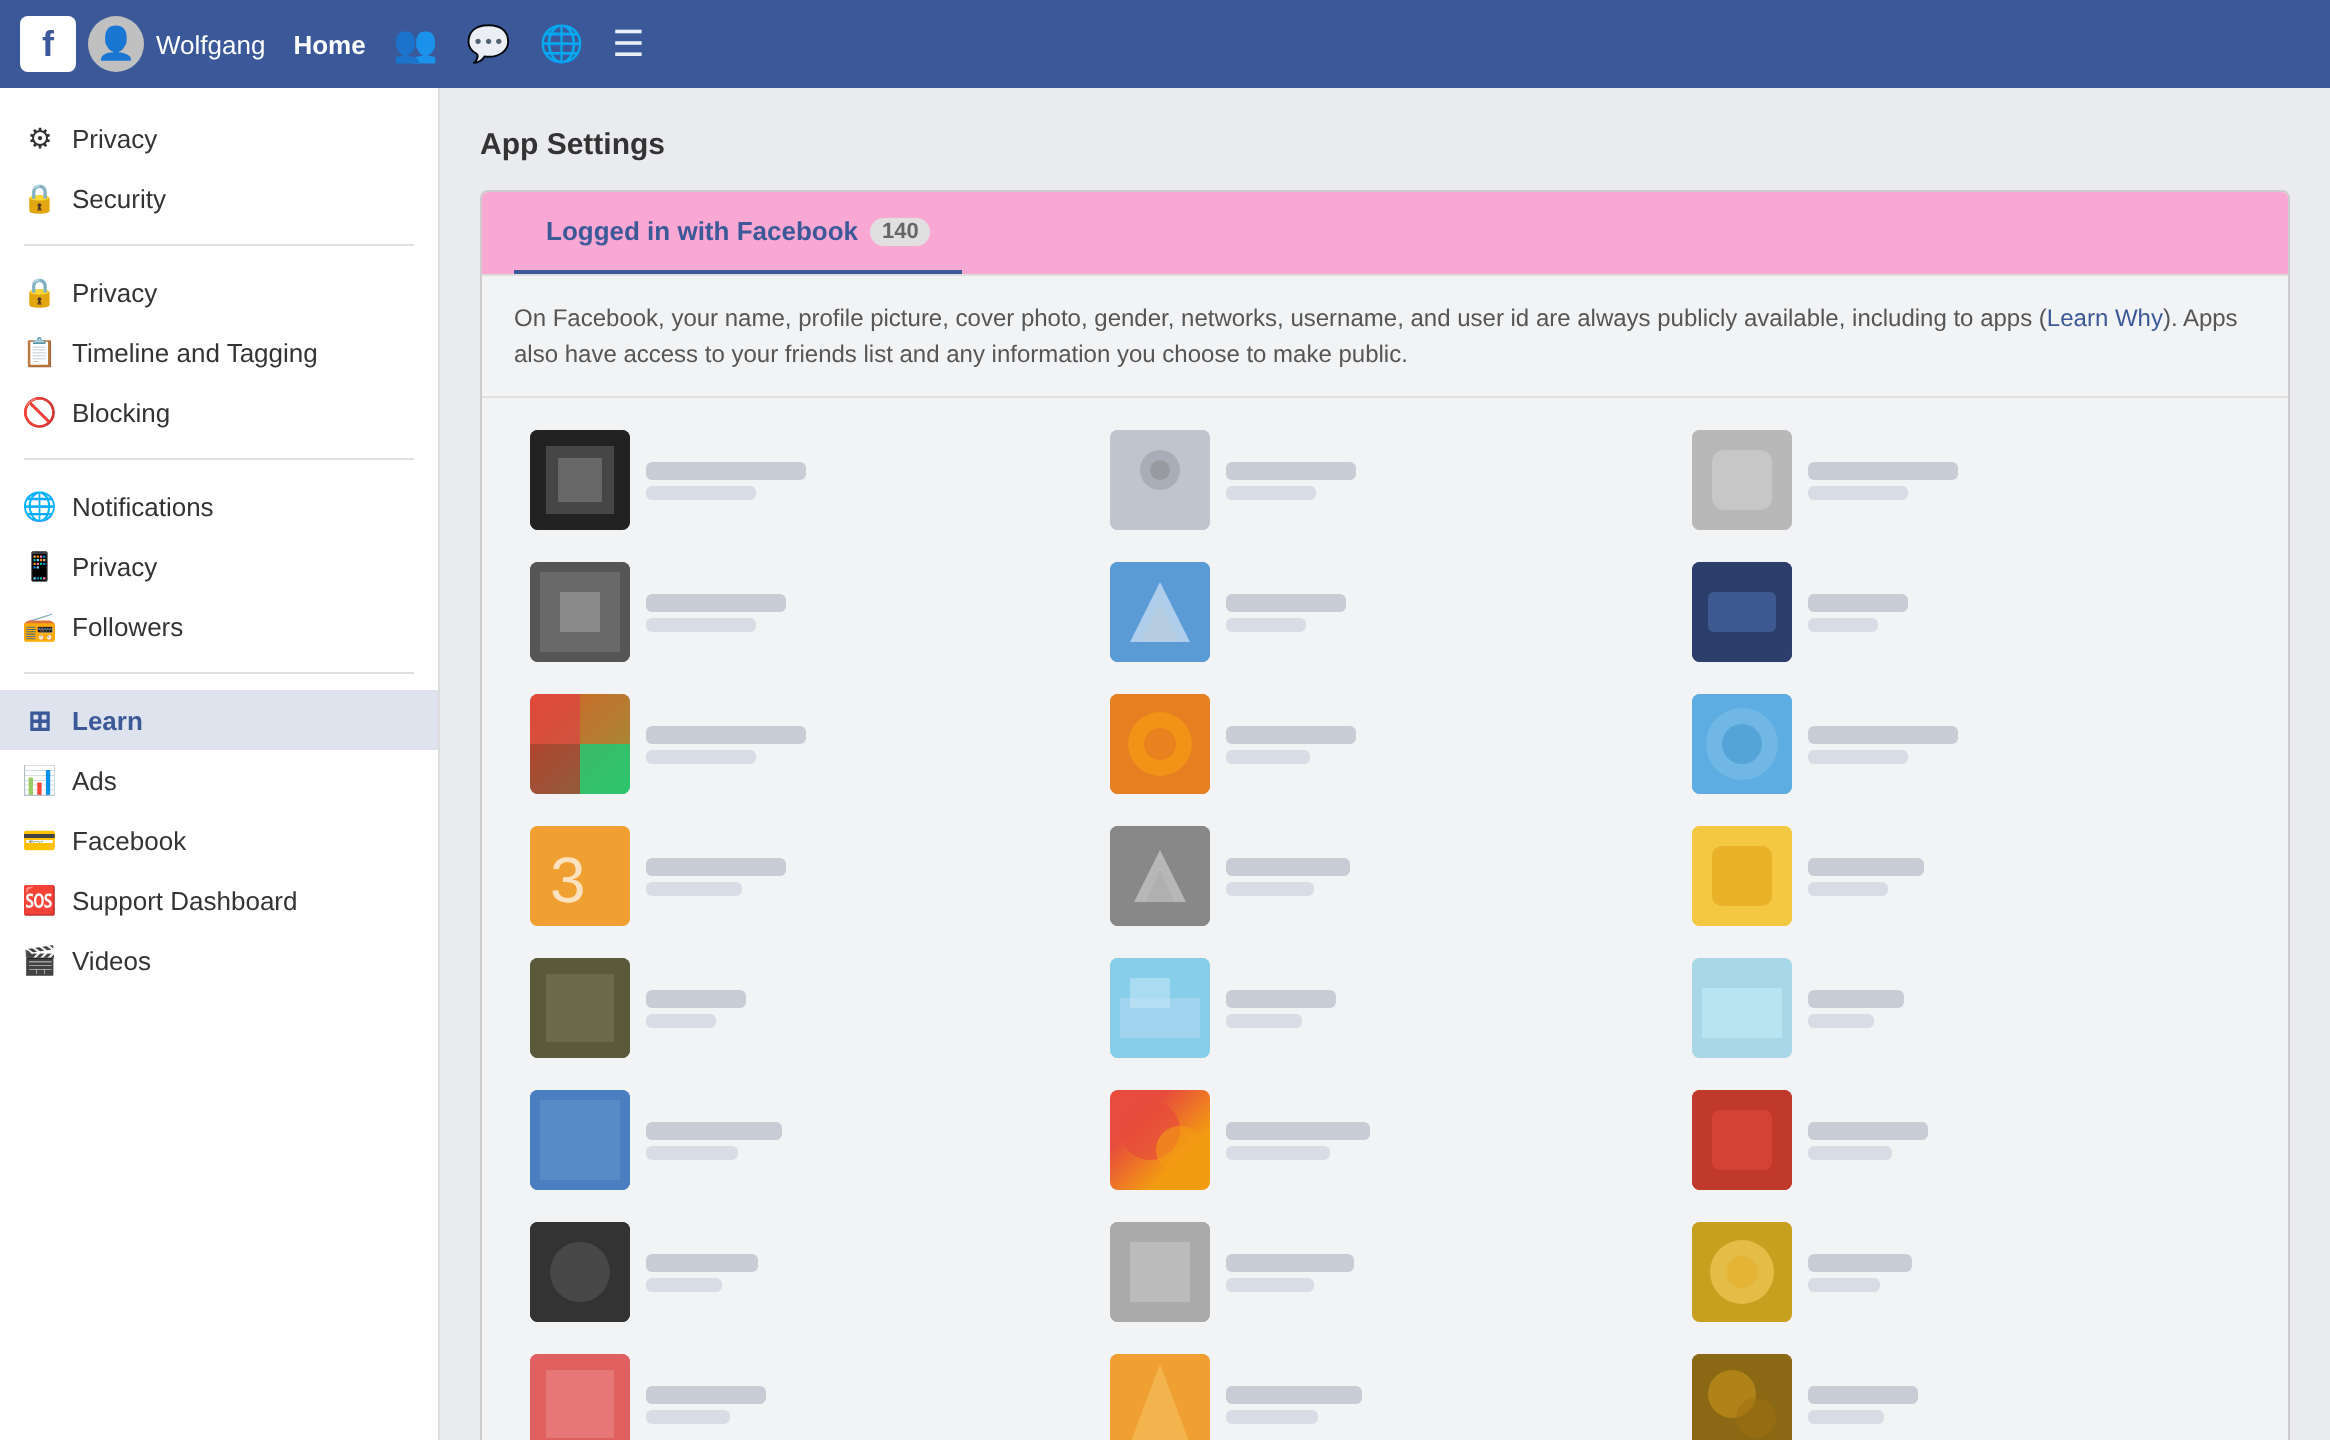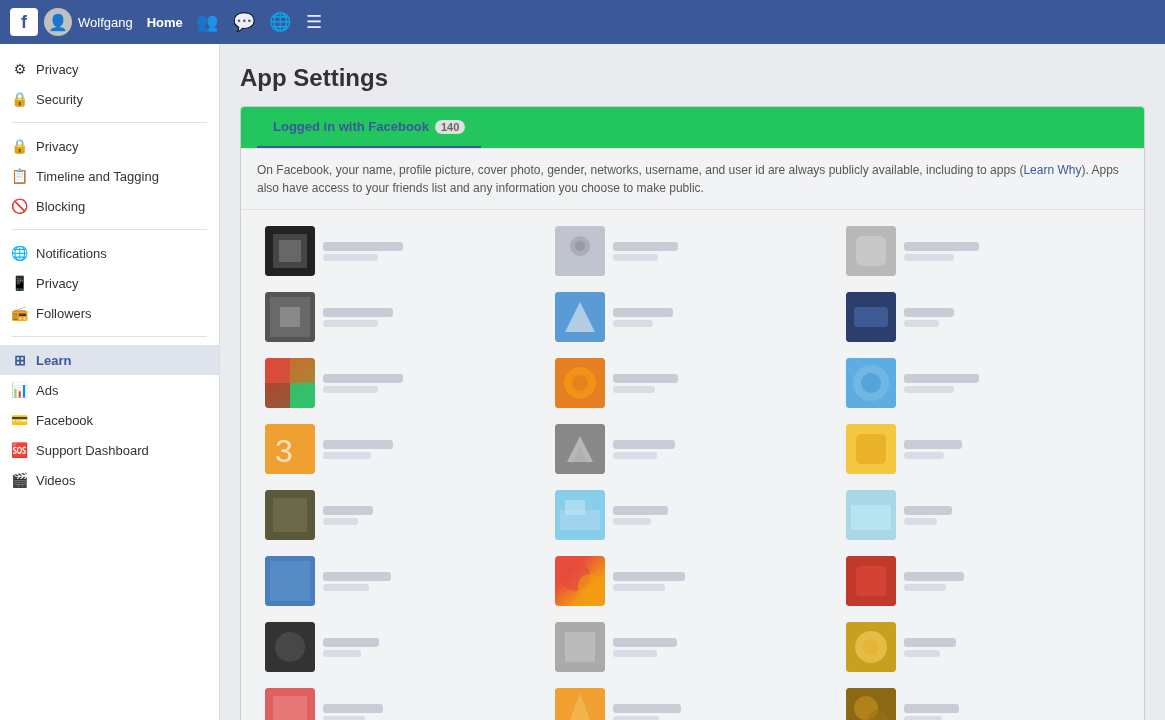--- a/index.html
+++ b/index.html
@@ -117,36 +117,36 @@
       margin: 8px 12px;
     }
 
     
     #main {
       flex: 1;
       padding: 20px;
       background: #e9ebee;
     }
     .page-title {
-      font-size: 24px;
+      font-size: 15px;
       font-weight: bold;
       color: #333;
       margin-bottom: 14px;
     }
     .card {
       background: #fff;
       border: 1px solid #ccc;
       border-radius: 4px;
       overflow: hidden;
     }
     .tabs {
       display: flex;
       align-items: center;
       border-bottom: 1px solid #ddd;
-      background: #22c55e;
+      background: #f9a8d4;
       padding: 0 16px;
     }
     .tab {
       padding: 12px 16px;
       cursor: pointer;
       font-size: 13px;
       color: #555;
       border-bottom: 2px solid transparent;
       display: flex; align-items: center; gap: 6px;
     }

